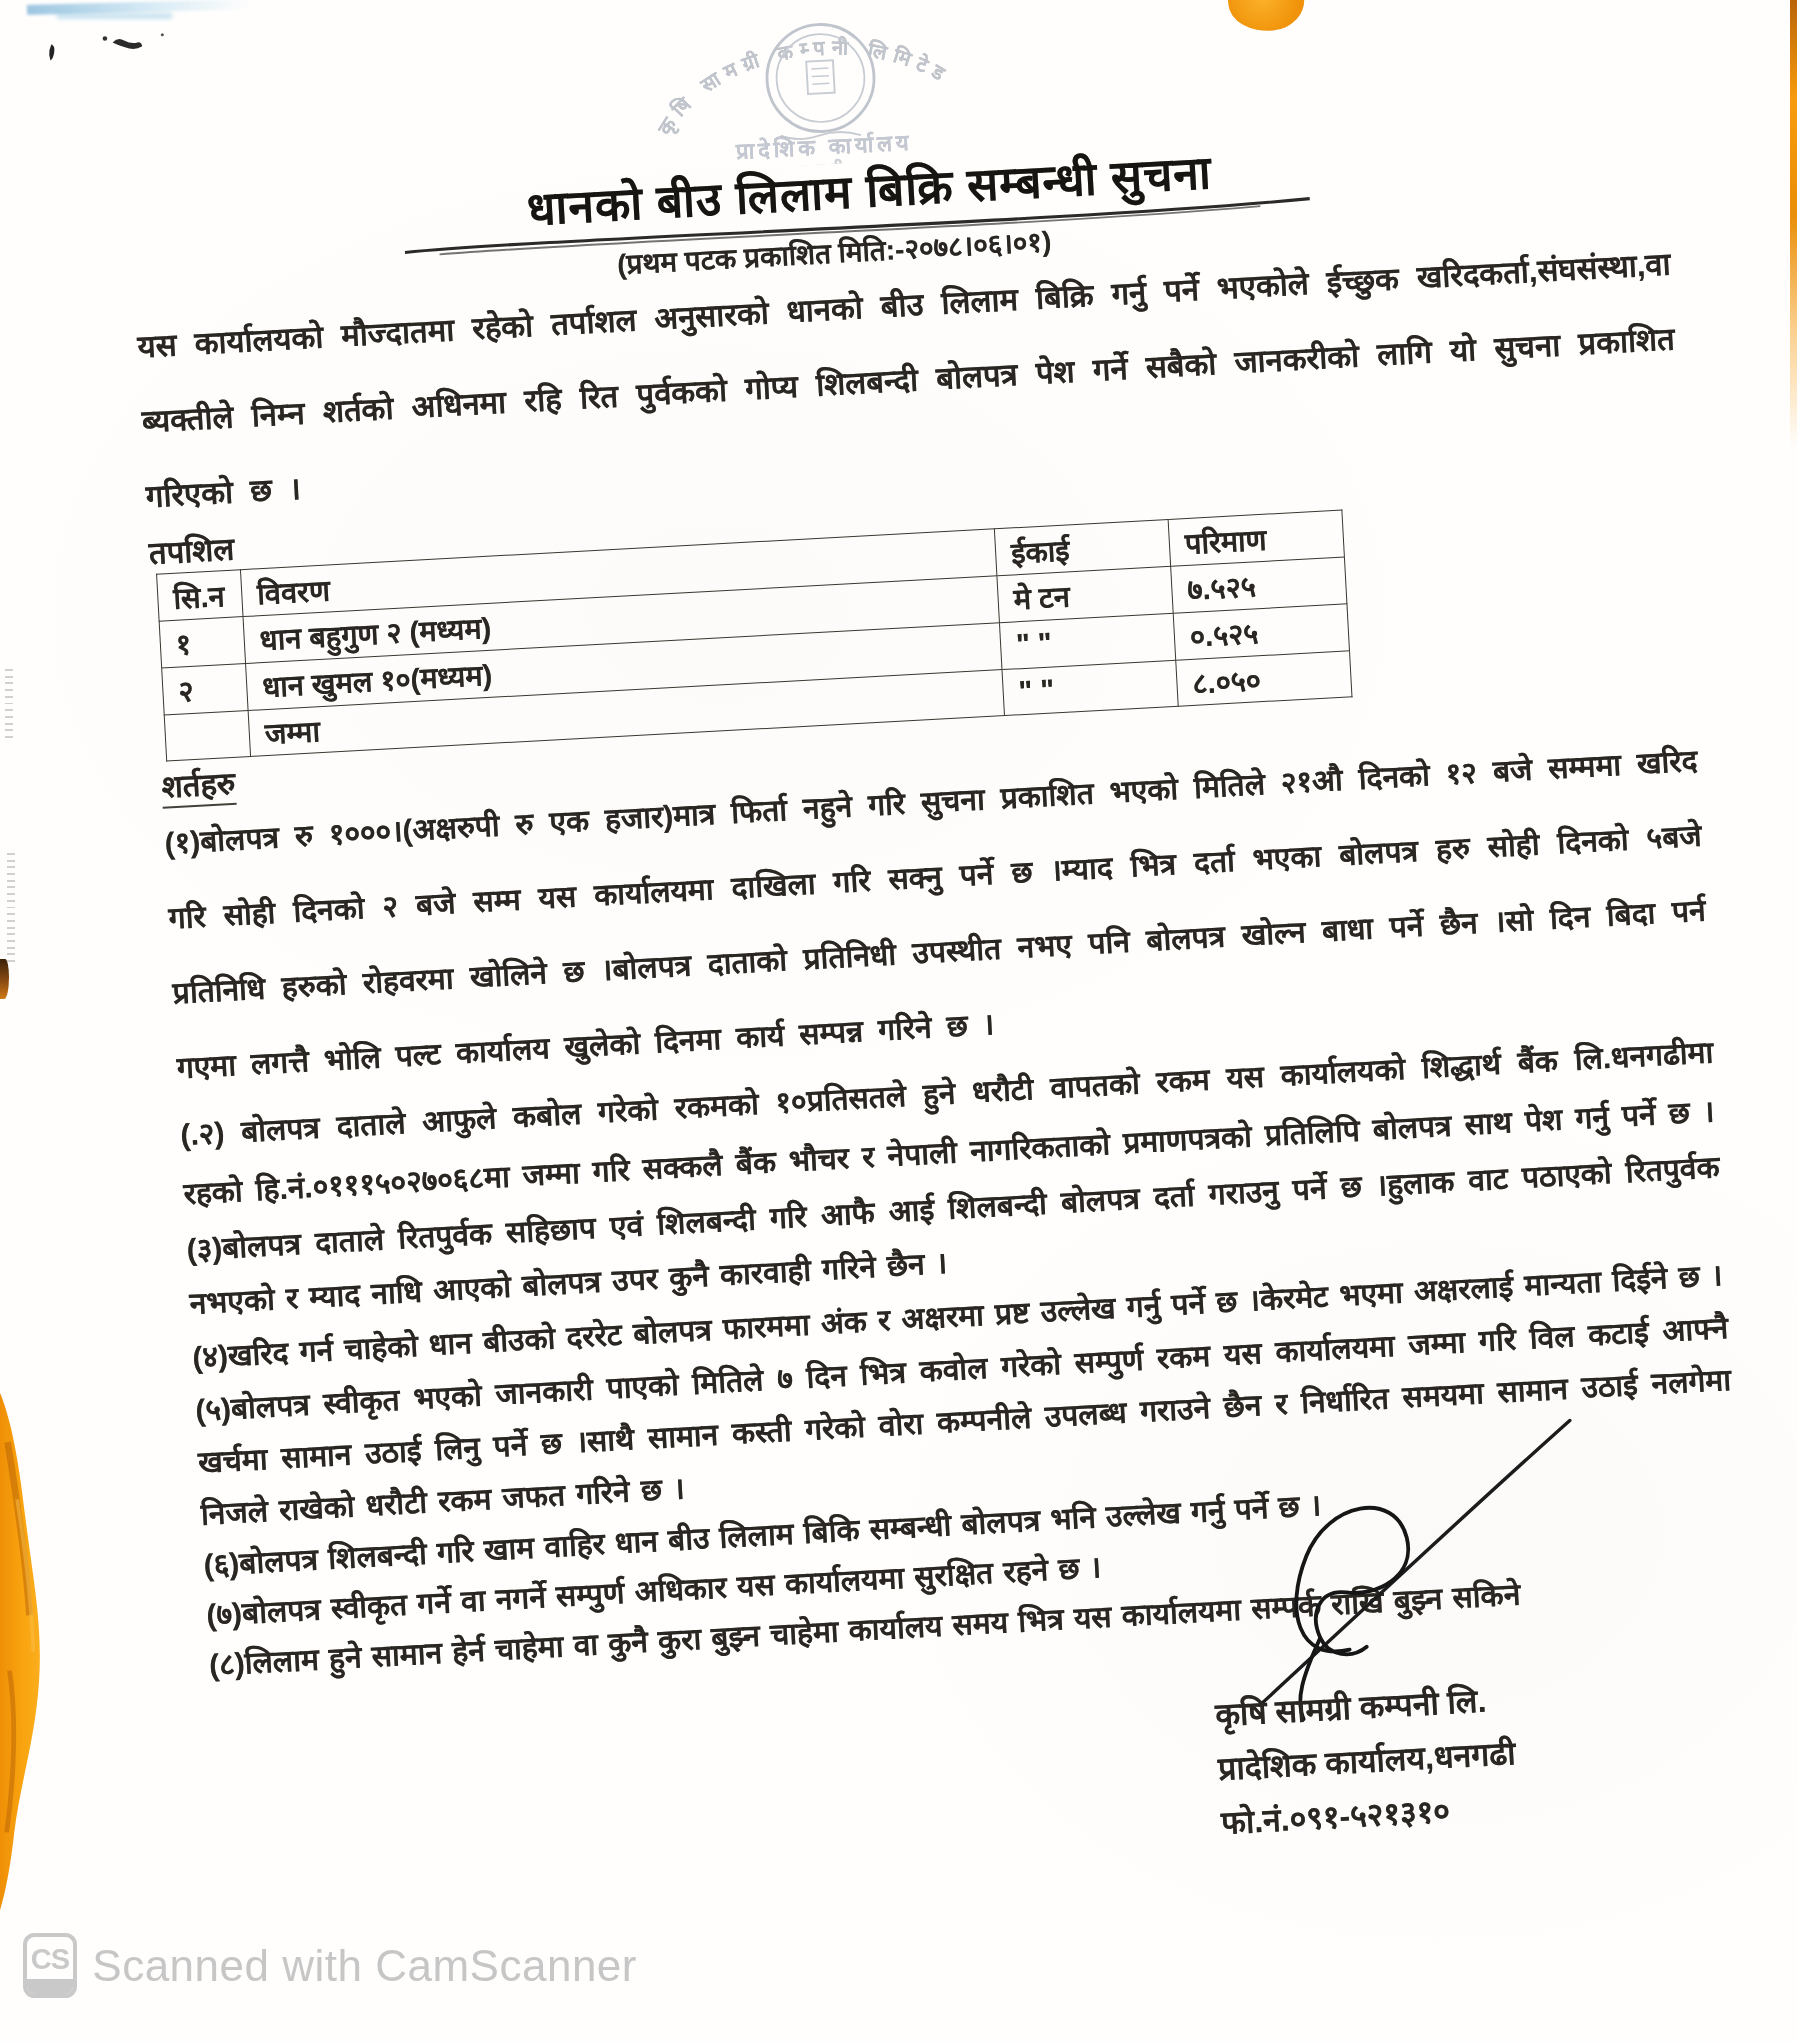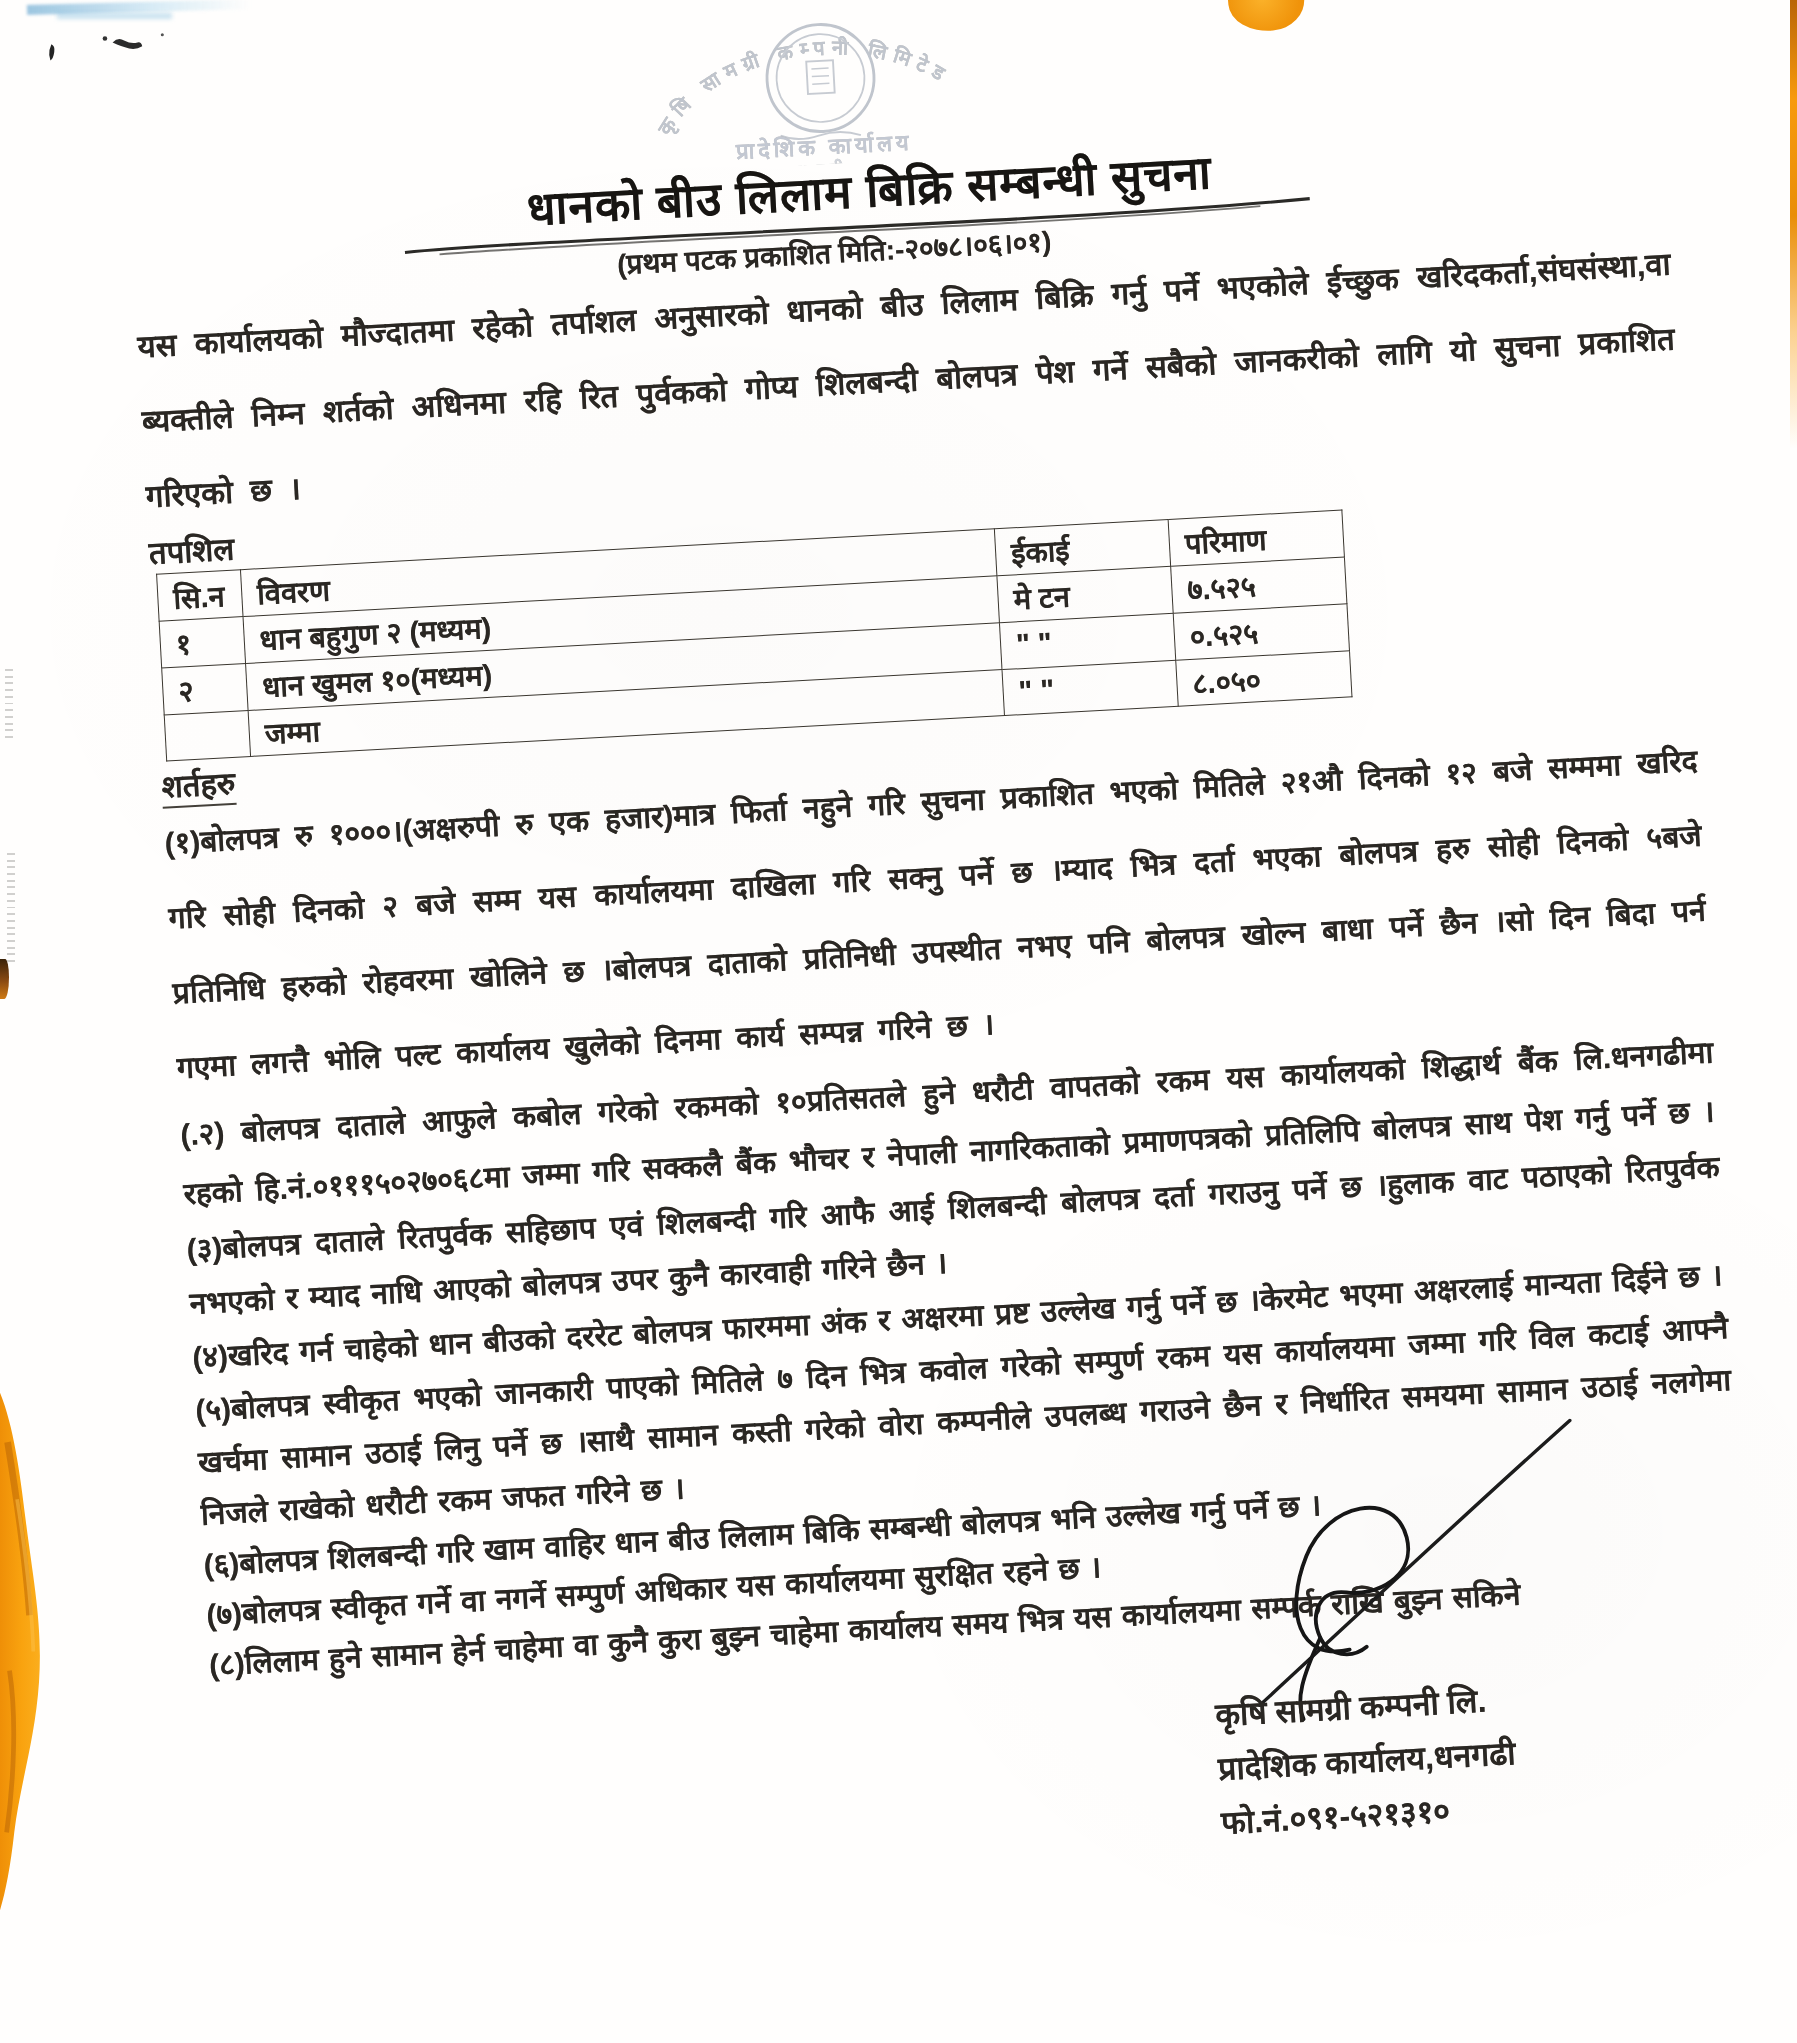--- a/index.html
+++ b/index.html
@@ -193,15 +193,22 @@
       </svg>
       <div class="sig-lines">
         <div>कृषि सामग्री कम्पनी लि.</div>
         <div>प्रादेशिक कार्यालय,धनगढी</div>
         <div>फो.नं.०९१-५२१३१०</div>
       </div>
     </div>
 
   </div>
 
+  <div class="watermark">
+    <div class="cs-icon">
+      <span class="cs-letters">CS</span>
+      <div class="cs-bar"></div>
+    </div>
+    <span class="wm-text">Scanned with CamScanner</span>
+  </div>
 
 </div>
 
 
 </body></html>

